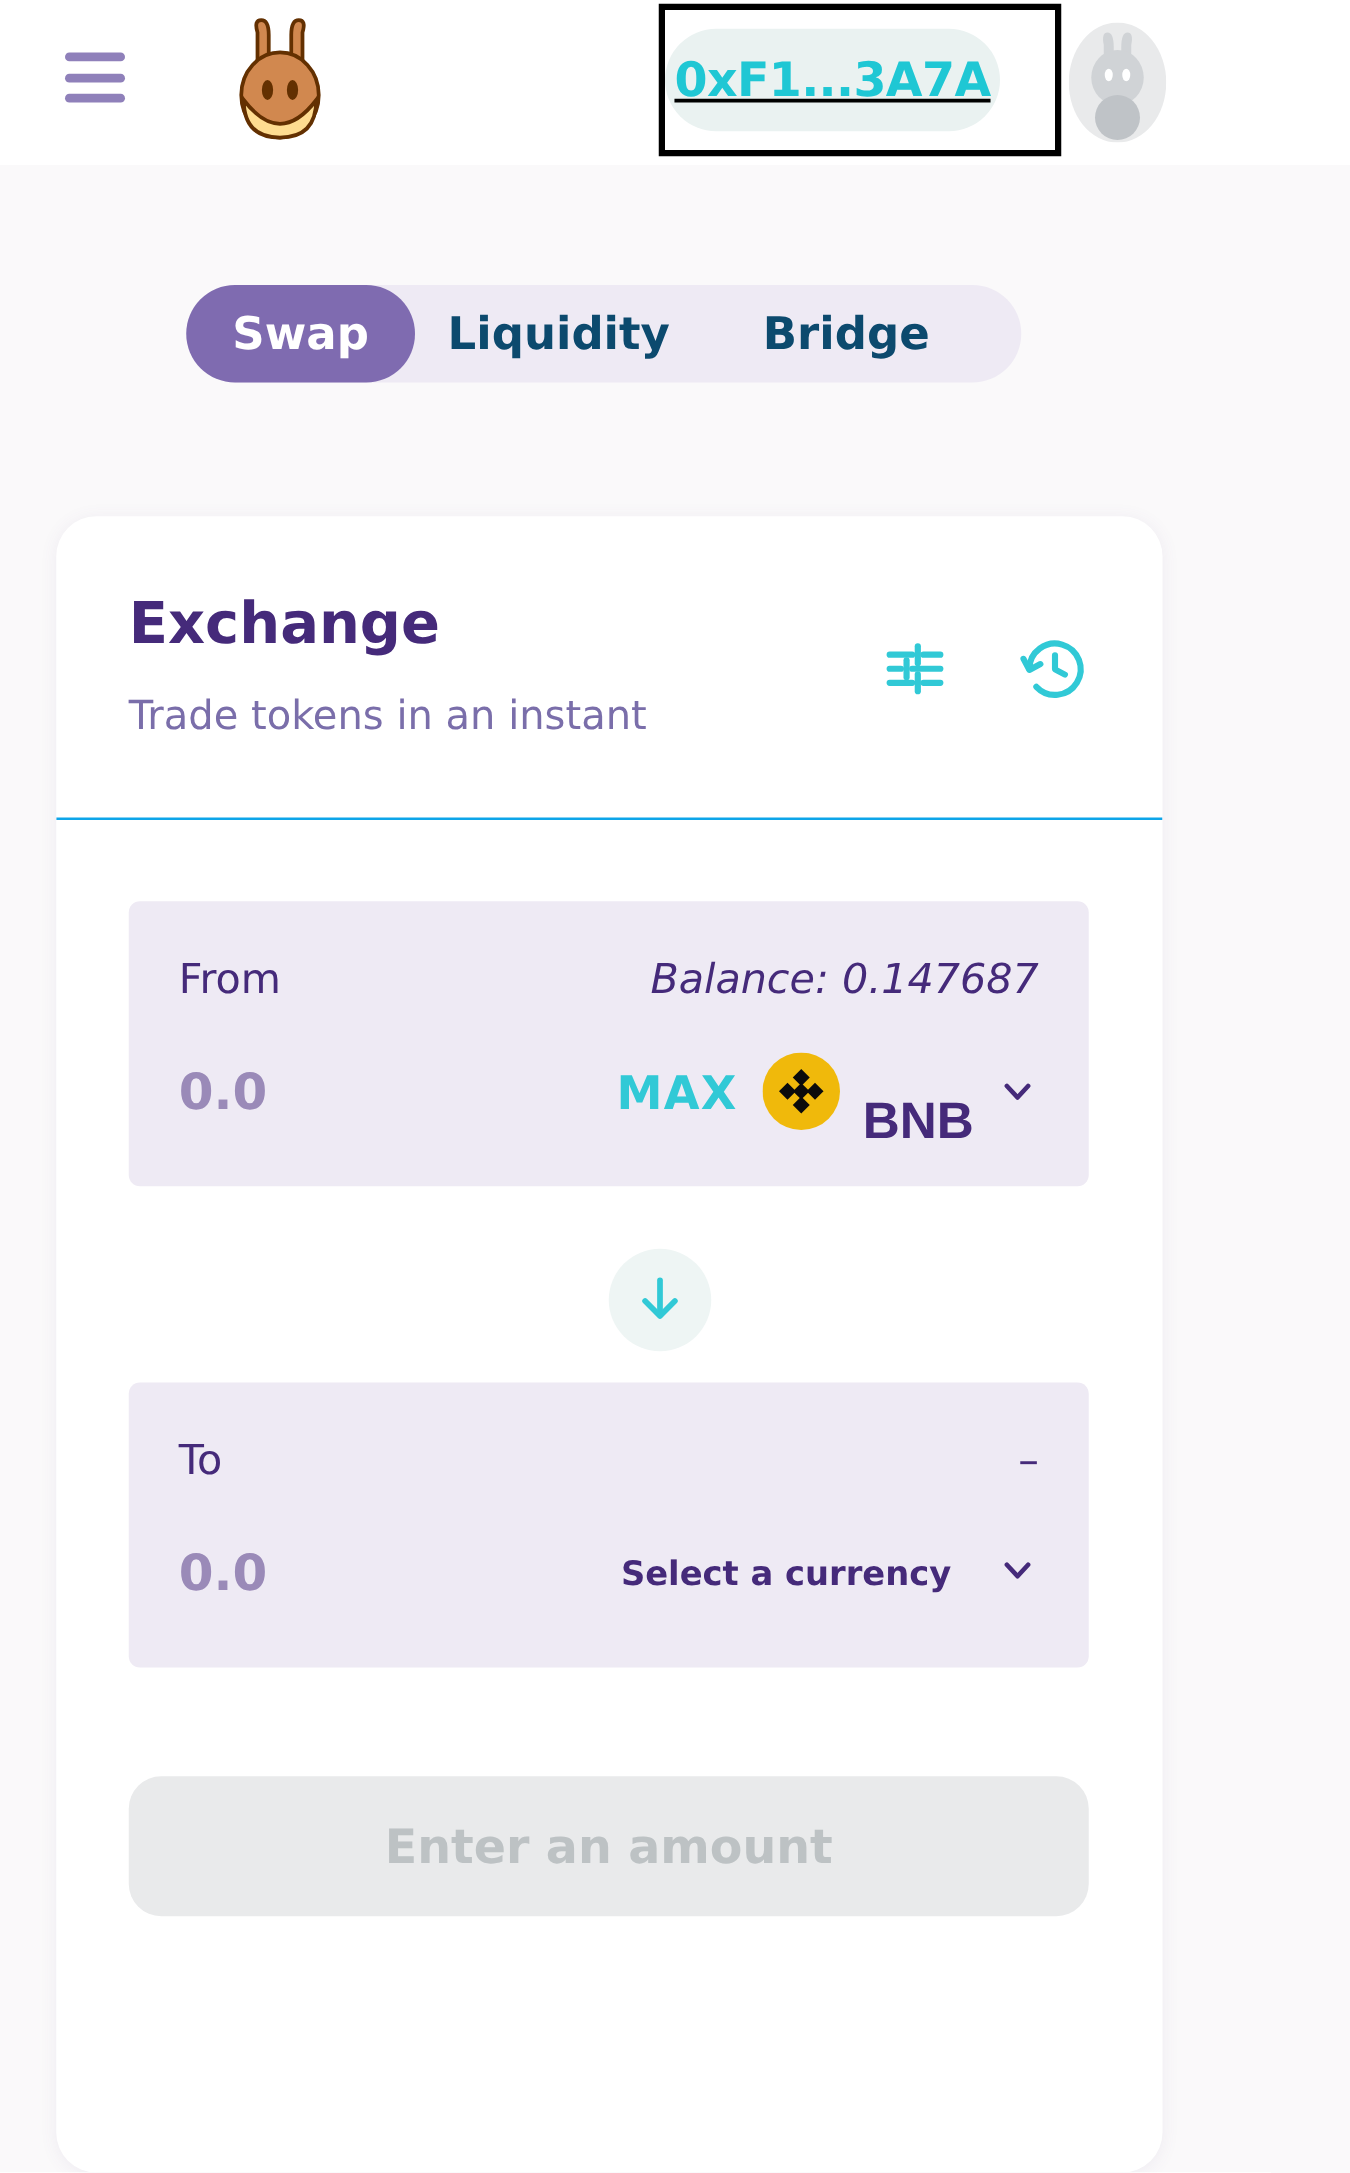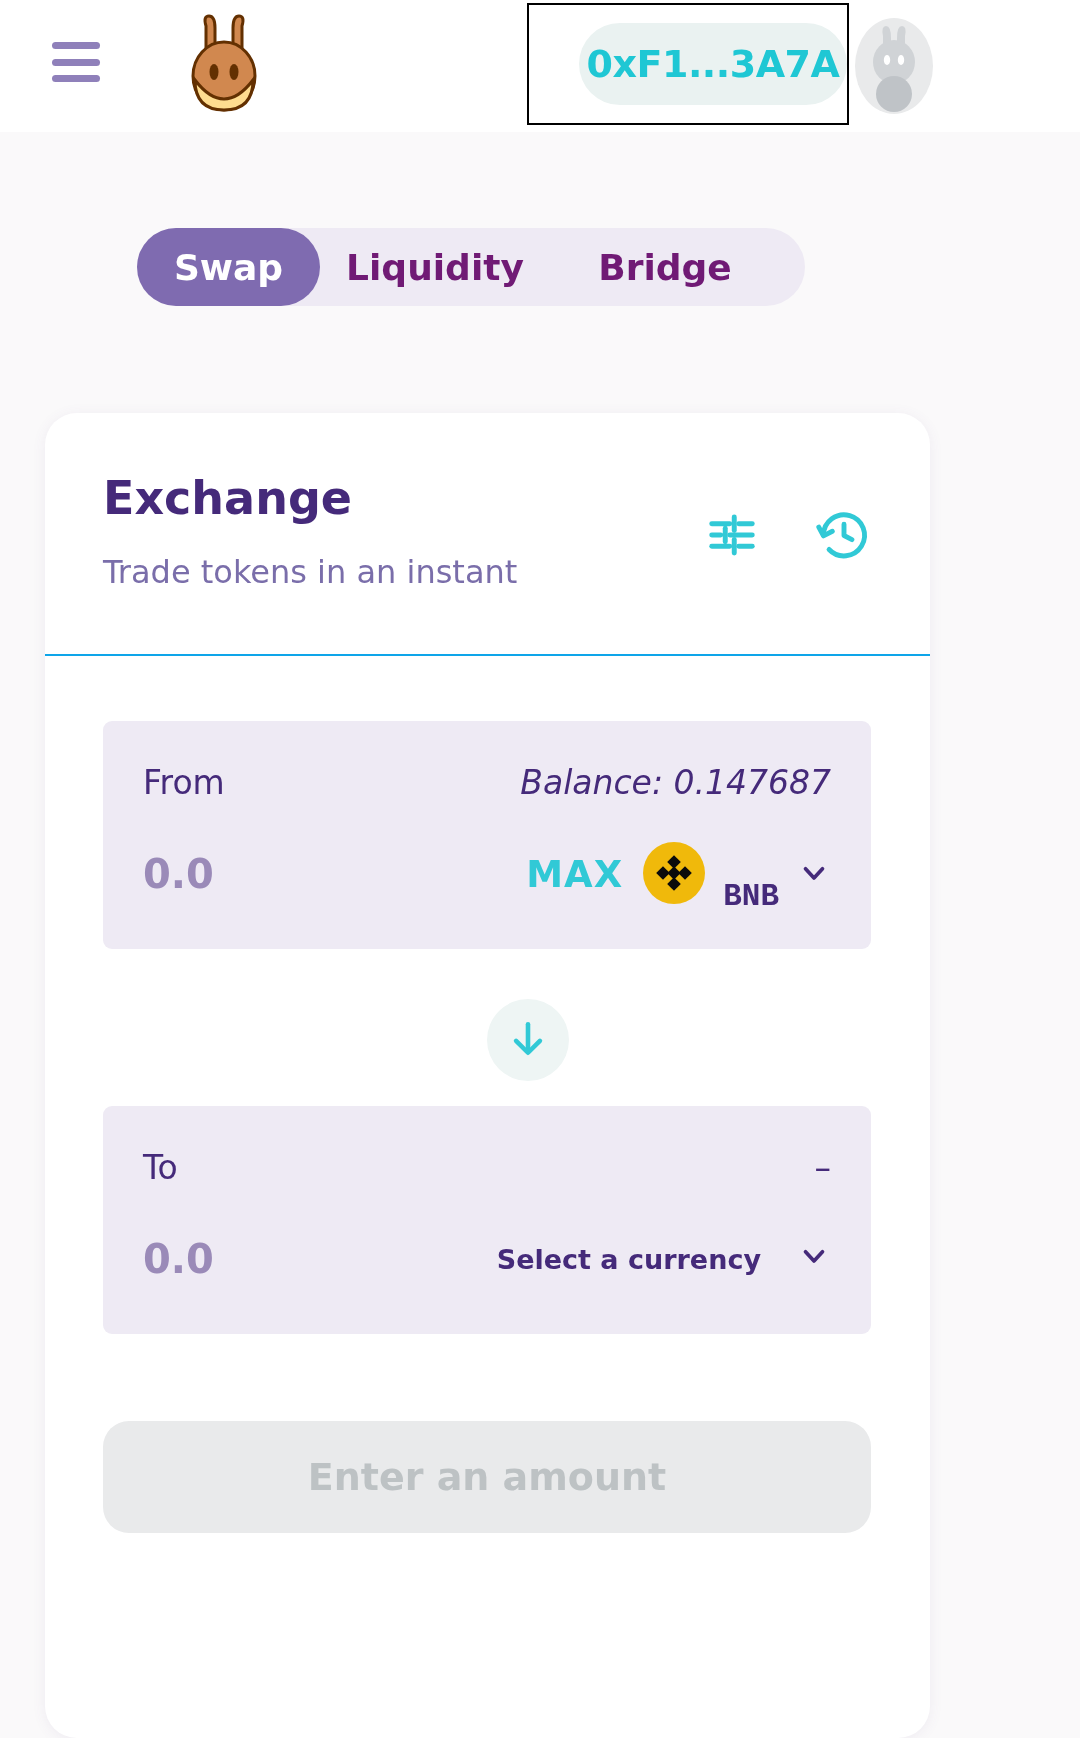--- a/index.html
+++ b/index.html
@@ -57,25 +57,26 @@
     height: 104px;
     cursor: pointer;
   }
 
   .wallet-wrap {
     position: absolute;
     left: 527px;
     top: 3px;
     width: 322px;
     height: 122px;
-    border: 2px solid #000000;
+    border: 5px solid #000000;
     background: #ffffff;
     display: flex;
     align-items: center;
-    justify-content: flex-end;
+    justify-content: flex-start;
+    text-decoration: underline;
   }
 
   .wallet-btn {
     width: 268px;
     height: 82px;
     border-radius: 41px;
     background: #eaf2f1;
     color: #1fc7d4;
     font-size: 38px;
     font-weight: bold;
@@ -94,36 +95,36 @@
     top: 18px;
     width: 78px;
     height: 96px;
     cursor: pointer;
   }
 
   
   .tabbar {
     position: absolute;
     top: 228px;
-    left: 137px;
+    left: 149px;
     width: 668px;
     height: 78px;
     border-radius: 39px;
     background: #eeeaf4;
     display: flex;
     align-items: center;
   }
   .tab {
     height: 78px;
     display: flex;
     align-items: center;
     justify-content: center;
     font-size: 36px;
     font-weight: bold;
-    color: #701a75;
+    color: #0c4a6e;
     cursor: pointer;
     border: none;
     background: transparent;
     font-family: "DejaVu Sans", sans-serif;
   }
   .tab.active {
     background: #7f6bb0;
     color: #ffffff;
     border-radius: 39px;
   }
@@ -258,24 +259,24 @@
   }
   .token-btn {
     display: flex;
     align-items: center;
     gap: 18px;
     background: transparent;
     border: none;
     cursor: pointer;
   }
   .token-name {
-    font-size: 31px;
-    font-weight: bold;
-    color: #452a7a;
-    font-family: Liberation Mono, monospace;
+    font-size: 41px;
+    font-weight: bold;
+    color: #452a7a;
+    font-family: Liberation Sans, sans-serif;
     margin-top: 44px;
   }
   .select-currency {
     font-size: 27px;
     font-weight: bold;
     color: #452a7a;
     background: transparent;
     border: none;
     cursor: pointer;
     display: flex;

